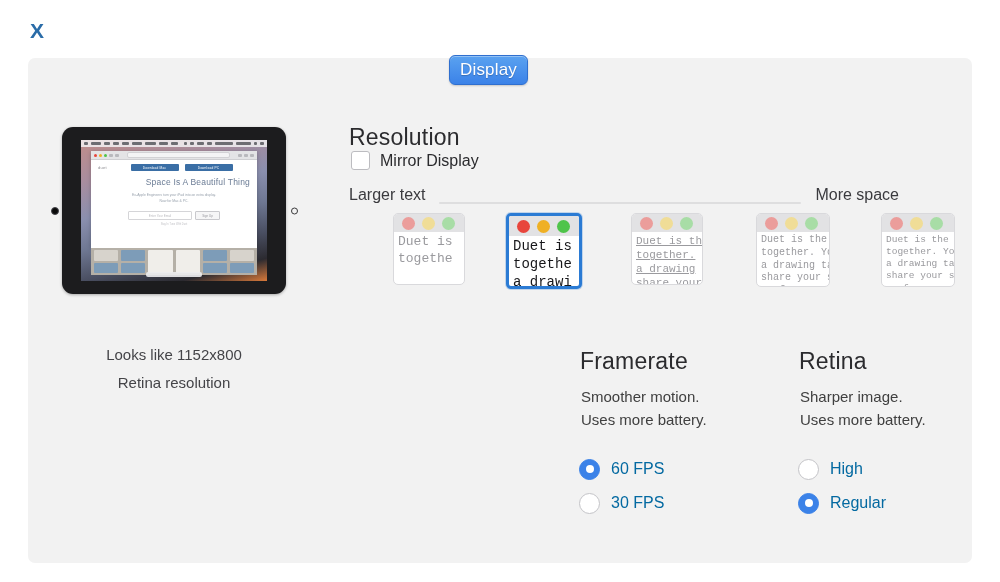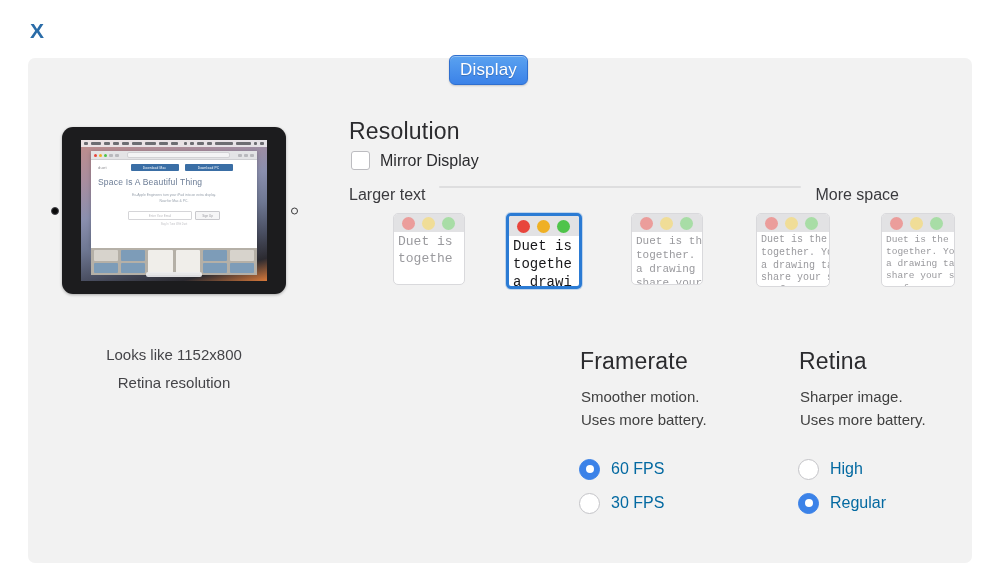--- a/index.html
+++ b/index.html
@@ -168,21 +168,21 @@
     height: 7px;
     width: 48px;
     display: flex;
     align-items: center;
     justify-content: center;
     color: #ffffff;
     font-size: 3.2px;
     letter-spacing: .2px;
   }
   .br-h1 {
-    text-align: left;
+    text-align: right;
     color: #6b7c95;
     font-size: 8.5px;
     margin: 6px 0 5px 0;
     letter-spacing: .2px;
   }
   .br-sub {
     text-align: center;
     color: #9aa3ae;
     font-size: 3.4px;
     line-height: 1.8;
@@ -258,21 +258,21 @@
   
   .sec-title {
     font-size: 23px;
     color: #2b2b2e;
     font-weight: 400;
     letter-spacing: .2px;
   }
   #resolution-title {
     position: absolute;
     left: 349px;
-    top: 118px;
+    top: 124px;
   }
 
   .mirror-row {
     position: absolute;
     left: 351px;
     top: 151px;
     display: flex;
     align-items: center;
     gap: 10px;
     cursor: pointer;
@@ -290,21 +290,21 @@
     text-align: center;
   }
 
   
   .slider-head {
     position: absolute;
     left: 349px;
     top: 186px;
     width: 550px;
     display: flex;
-    align-items: flex-start;
+    align-items: flex-end;
     gap: 14px;
   }
   .sh-label {
     font-size: 16px;
     color: #3a3a3e;
     white-space: nowrap;
   }
   .sh-line {
     flex: 1;
     height: 2px;
@@ -538,21 +538,21 @@
         <div class="thumb-text" style="font-size: 14px;">Duet is 
 togethe
 a drawi</div>
       </div>
       <div class="thumb" style="left: 238px; width: 72px; height: 72px;">
         <div class="thumb-bar">
           <div class="t-dot" style="background: rgb(235, 157, 155);"></div>
           <div class="t-dot" style="background: rgb(240, 221, 151);"></div>
           <div class="t-dot" style="background: rgb(168, 221, 166);"></div>
         </div>
-        <div class="thumb-text" style="font-size: 11px;">Duet is th
+        <div class="thumb-text" style="font-size: 11px; text-decoration: underline;">Duet is th
 together.
 a drawing
 share your</div>
       </div>
       <div class="thumb" style="left: 363px; width: 74px; height: 74px;">
         <div class="thumb-bar">
           <div class="t-dot" style="background: rgb(235, 157, 155);"></div>
           <div class="t-dot" style="background: rgb(240, 221, 151);"></div>
           <div class="t-dot" style="background: rgb(168, 221, 166);"></div>
         </div>

